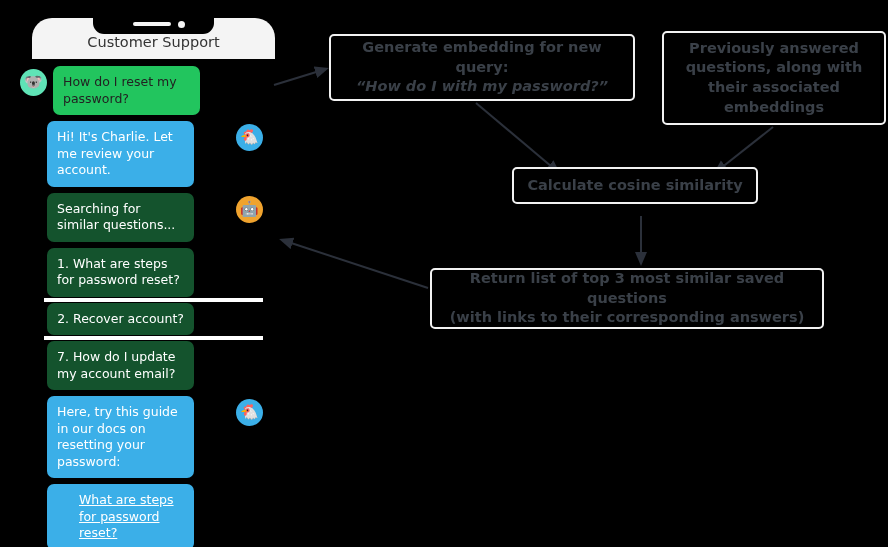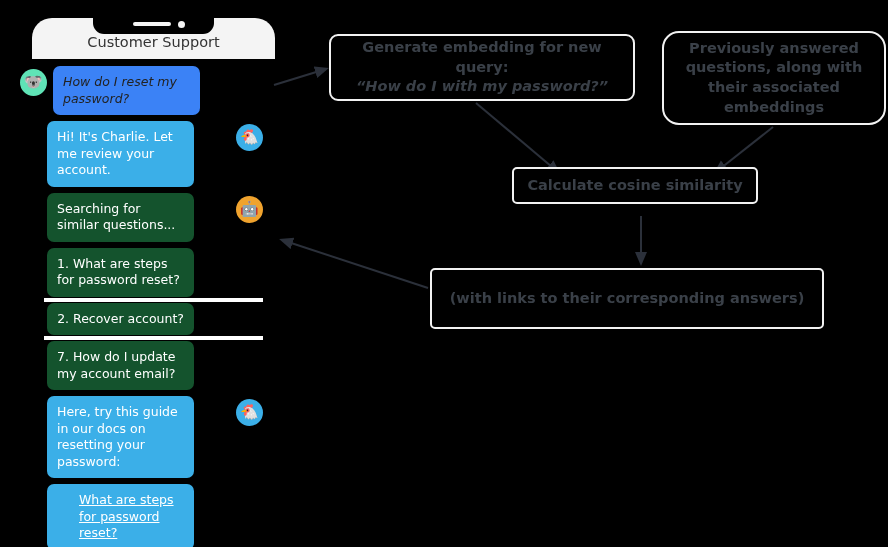--- a/index.html
+++ b/index.html
@@ -115,21 +115,21 @@
   .avatar.bot  { background: #f0a32e; margin-left: 6px; margin-top: 3px; }
 
   .bubble {
     max-width: 147px;
     padding: 8px 10px;
     border-radius: 7px;
     font-size: 12.5px;
     line-height: 1.32;
     box-sizing: border-box;
   }
-  .bubble.user  { background: #3b82f6; color: #222222; font-style: italic; }
+  .bubble.user  { background: #22c55e; color: #222222; }
   .bubble.agent { background: #3bafe8; color: #ffffff; }
   .bubble.bot   { background: #14532d; color: #ffffff; }
   .bubble.link  { background: #3bafe8; color: #ffffff; text-decoration: underline; padding-left: 32px; }
 
   
   .sep {
     position: absolute;
     left: 24px;
     width: 219px;
     height: 4px;
@@ -155,22 +155,22 @@
     display: flex;
     align-items: center;
     justify-content: center;
     text-align: center;
     font-size: 14.5px;
     line-height: 1.35;
     font-weight: bold;
     padding: 6px 10px;
   }
   .node i { font-style: italic; }
-  #node-generate { left: 329px; top: 34px;  width: 306px; height: 67px; border-radius: 9px; }
-  #node-prev     { left: 662px; top: 31px;  width: 224px; height: 94px; border-radius: 17px; }
+  #node-generate { left: 329px; top: 34px;  width: 306px; height: 67px; }
+  #node-prev     { left: 662px; top: 31px;  width: 224px; height: 94px; }
   #node-cosine   { left: 512px; top: 167px; width: 246px; height: 37px; }
   #node-return   { left: 430px; top: 268px; width: 394px; height: 61px; }
 </style>
 </head>
 <body>
 
 <svg id="diagram" viewBox="0 0 888 547" width="888" height="547">
   <defs>
     <marker id="arrowhead" markerWidth="7" markerHeight="7" refX="5.5" refY="3" orient="auto" markerUnits="strokeWidth">
       <path d="M0,0 L7,3 L0,6 z" fill="#2b303a"></path>
@@ -193,20 +193,21 @@
 <div class="node" id="node-prev">
   <div>Previously answered questions, along with their associated embeddings</div>
 </div>
 
 <div class="node" id="node-cosine">
   <div>Calculate cosine similarity</div>
 </div>
 
 <div class="node" id="node-return">
   <div>
+    <div>Return list of top 3 most similar saved questions</div>
     <div>(with links to their corresponding answers)</div>
   </div>
 </div>
 
 <div id="phone">
 
   <div id="phone-header">
     <div class="notch-corner left"></div>
     <div class="notch-corner right"></div>
     <div id="phone-notch"></div>

